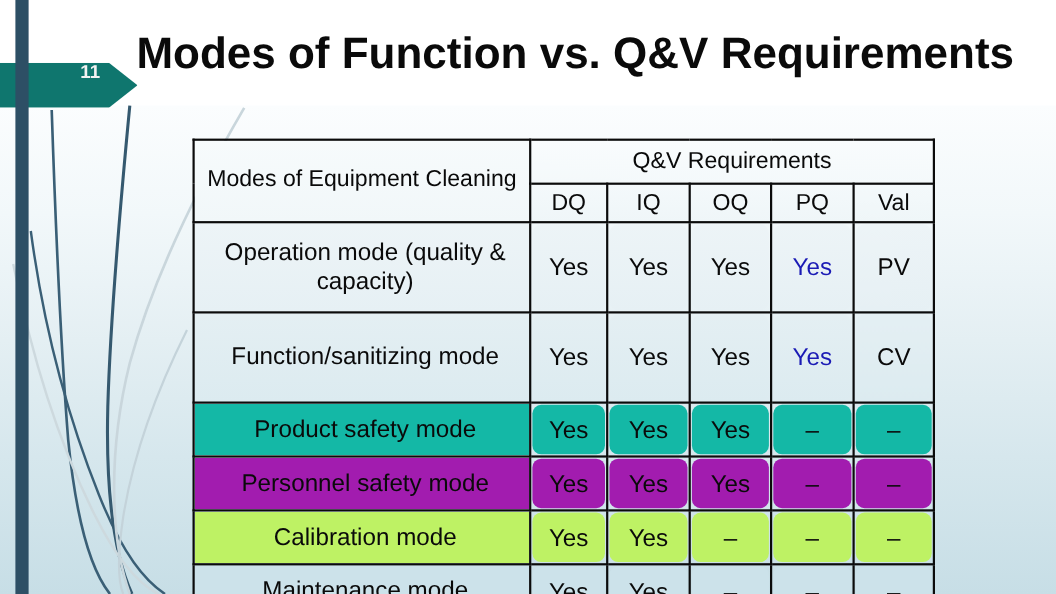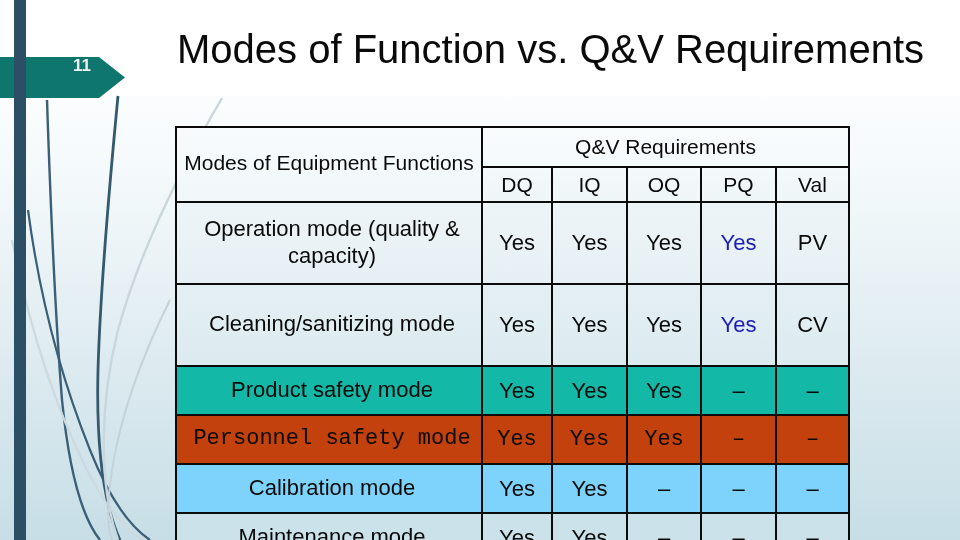--- a/index.html
+++ b/index.html
@@ -68,24 +68,23 @@
     line-height: 1;
   }
   
   .title {
     position: absolute;
     left: 124px; top: 27px;
     width: 800px;
     color: #0a0a0a;
     font-size: 40px;
     font-family: "Liberation Sans", sans-serif;
-    font-weight: normal;
+    font-weight: bold;
     line-height: 1.1;
     white-space: nowrap;
-    text-align: right;
   }
   
   .tbl-wrap {
     position: absolute;
     left: 175px; top: 126px;
     width: 673px;
   }
   table.matrix {
     border-collapse: collapse;
     table-layout: fixed;
@@ -123,26 +122,27 @@
   }
   
   .lbl {
     font-size: 22px;
     text-align: center;
     padding: 3px 0 4px 6px !important;
     line-height: 1.2;
   }
   .val {
     font-size: 22px;
+    border-radius: 10px;
   }
   .r1 { background: linear-gradient(to bottom, #edf4f7 0%, #e6f0f4 100%); }
   .r2 { background: linear-gradient(to bottom, #e4eff3 0%, #dcebf0 100%); }
   .r3 { background: #14b8a6; }
-  .r4 { background: #c2410c; font-family: Liberation Mono, monospace; }
-  .r5 { background: #7dd3fc; }
+  .r4 { background: #a21caf; }
+  .r5 { background: #bef264; }
   .r6 { background: #cce2ea; }
   .row-tall td { height: 73px; }
   .row-short td { height: 40px; }
   .blue { color: #1b1bb5; }
   .dash { font-size: 22px; }
 </style>
 </head>
 <body>
 
 <div class="slide">
@@ -170,42 +170,42 @@
       <colgroup>
         <col style="width:306px">
         <col style="width:70px">
         <col style="width:75px">
         <col style="width:74px">
         <col style="width:75px">
         <col style="width:73px">
       </colgroup>
       <thead>
         <tr>
-          <th class="hdr-func" rowspan="2">Modes of Equipment Functions</th>
+          <th class="hdr-func" rowspan="2">Modes of Equipment Cleaning</th>
           <th class="hdr-qv" colspan="5">Q&amp;V Requirements</th>
         </tr>
         <tr>
           <th class="hdr-sub">DQ</th>
           <th class="hdr-sub">IQ</th>
           <th class="hdr-sub">OQ</th>
           <th class="hdr-sub">PQ</th>
           <th class="hdr-sub">Val</th>
         </tr>
       </thead>
       <tbody>
         <tr class="row-tall">
           <td class="lbl r1">Operation mode (quality &amp; capacity)</td>
           <td class="val r1">Yes</td>
           <td class="val r1">Yes</td>
           <td class="val r1">Yes</td>
           <td class="val r1 blue">Yes</td>
           <td class="val r1">PV</td>
         </tr>
         <tr class="row-tall">
-          <td class="lbl r2">Cleaning/sanitizing mode</td>
+          <td class="lbl r2">Function/sanitizing mode</td>
           <td class="val r2">Yes</td>
           <td class="val r2">Yes</td>
           <td class="val r2">Yes</td>
           <td class="val r2 blue">Yes</td>
           <td class="val r2">CV</td>
         </tr>
         <tr class="row-short">
           <td class="lbl r3">Product safety mode</td>
           <td class="val r3">Yes</td>
           <td class="val r3">Yes</td>

